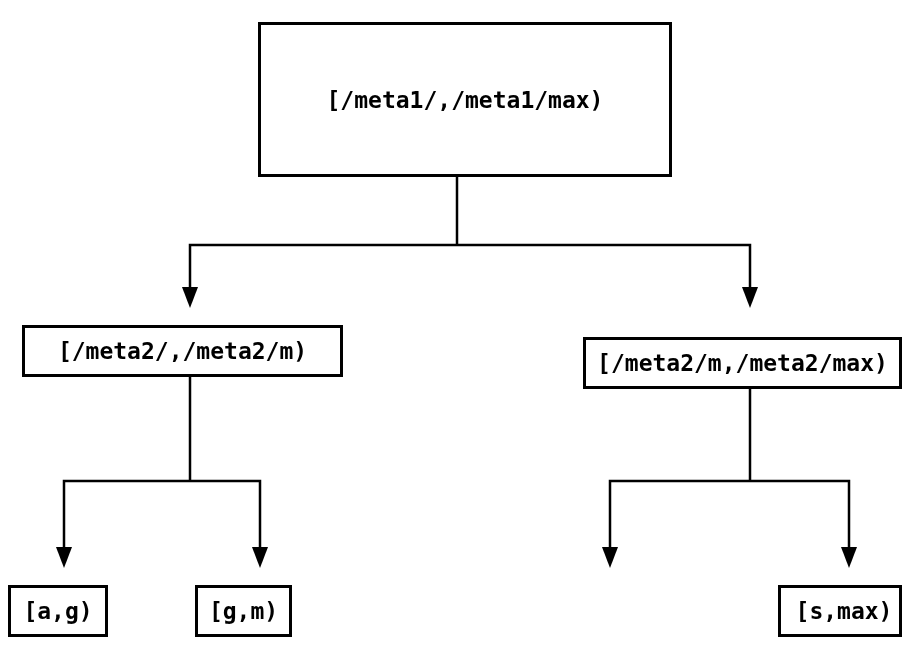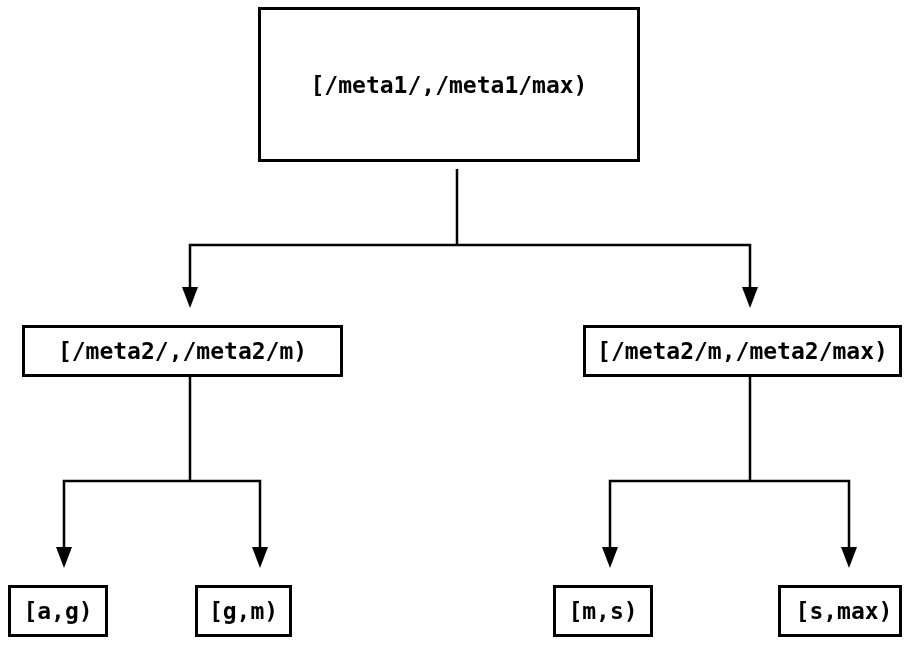--- a/index.html
+++ b/index.html
@@ -37,23 +37,23 @@
     align-items: center;
     justify-content: center;
     border: 3px solid #000000;
     background: #ffffff;
     box-sizing: border-box;
     font-weight: bold;
     font-size: 23px;
     color: #000000;
     white-space: pre;
   }
-  .node-root  { left: 258px; top: 7px;  width: 382px; height: 155px; }
+  .node-root  { left: 258px; top: 22px;  width: 414px; height: 155px; }
   .node-left  { left: 22px;  top: 325px; width: 321px; height: 52px; }
-  .node-right { left: 583px; top: 325px; width: 319px; height: 52px; }
+  .node-right { left: 583px; top: 337px; width: 319px; height: 52px; }
   .node-ag    { left: 8px;   top: 585px; width: 100px; height: 52px; text-align: center; }
   .node-gm    { left: 195px; top: 585px; width: 97px;  height: 52px; }
   .node-ms    { left: 553px; top: 585px; width: 100px; height: 52px; }
   .node-smax  { left: 778px; top: 585px; width: 124px; height: 52px; padding-left: 8px; }
 </style>
 </head>
 <body>
 
 <div class="canvas">
 
@@ -94,21 +94,18 @@
   </div>
 
   <div class="node node-ag">
     <span>[a,g)</span>
   </div>
 
   <div class="node node-gm">
     <span>[g,m)</span>
   </div>
 
-  <div class="node node-ms">
-    <span>[m,s)</span>
-  </div>
 
   <div class="node node-smax">
     <span>[s,max)</span>
   </div>
 
 </div>
 
 </body></html>

